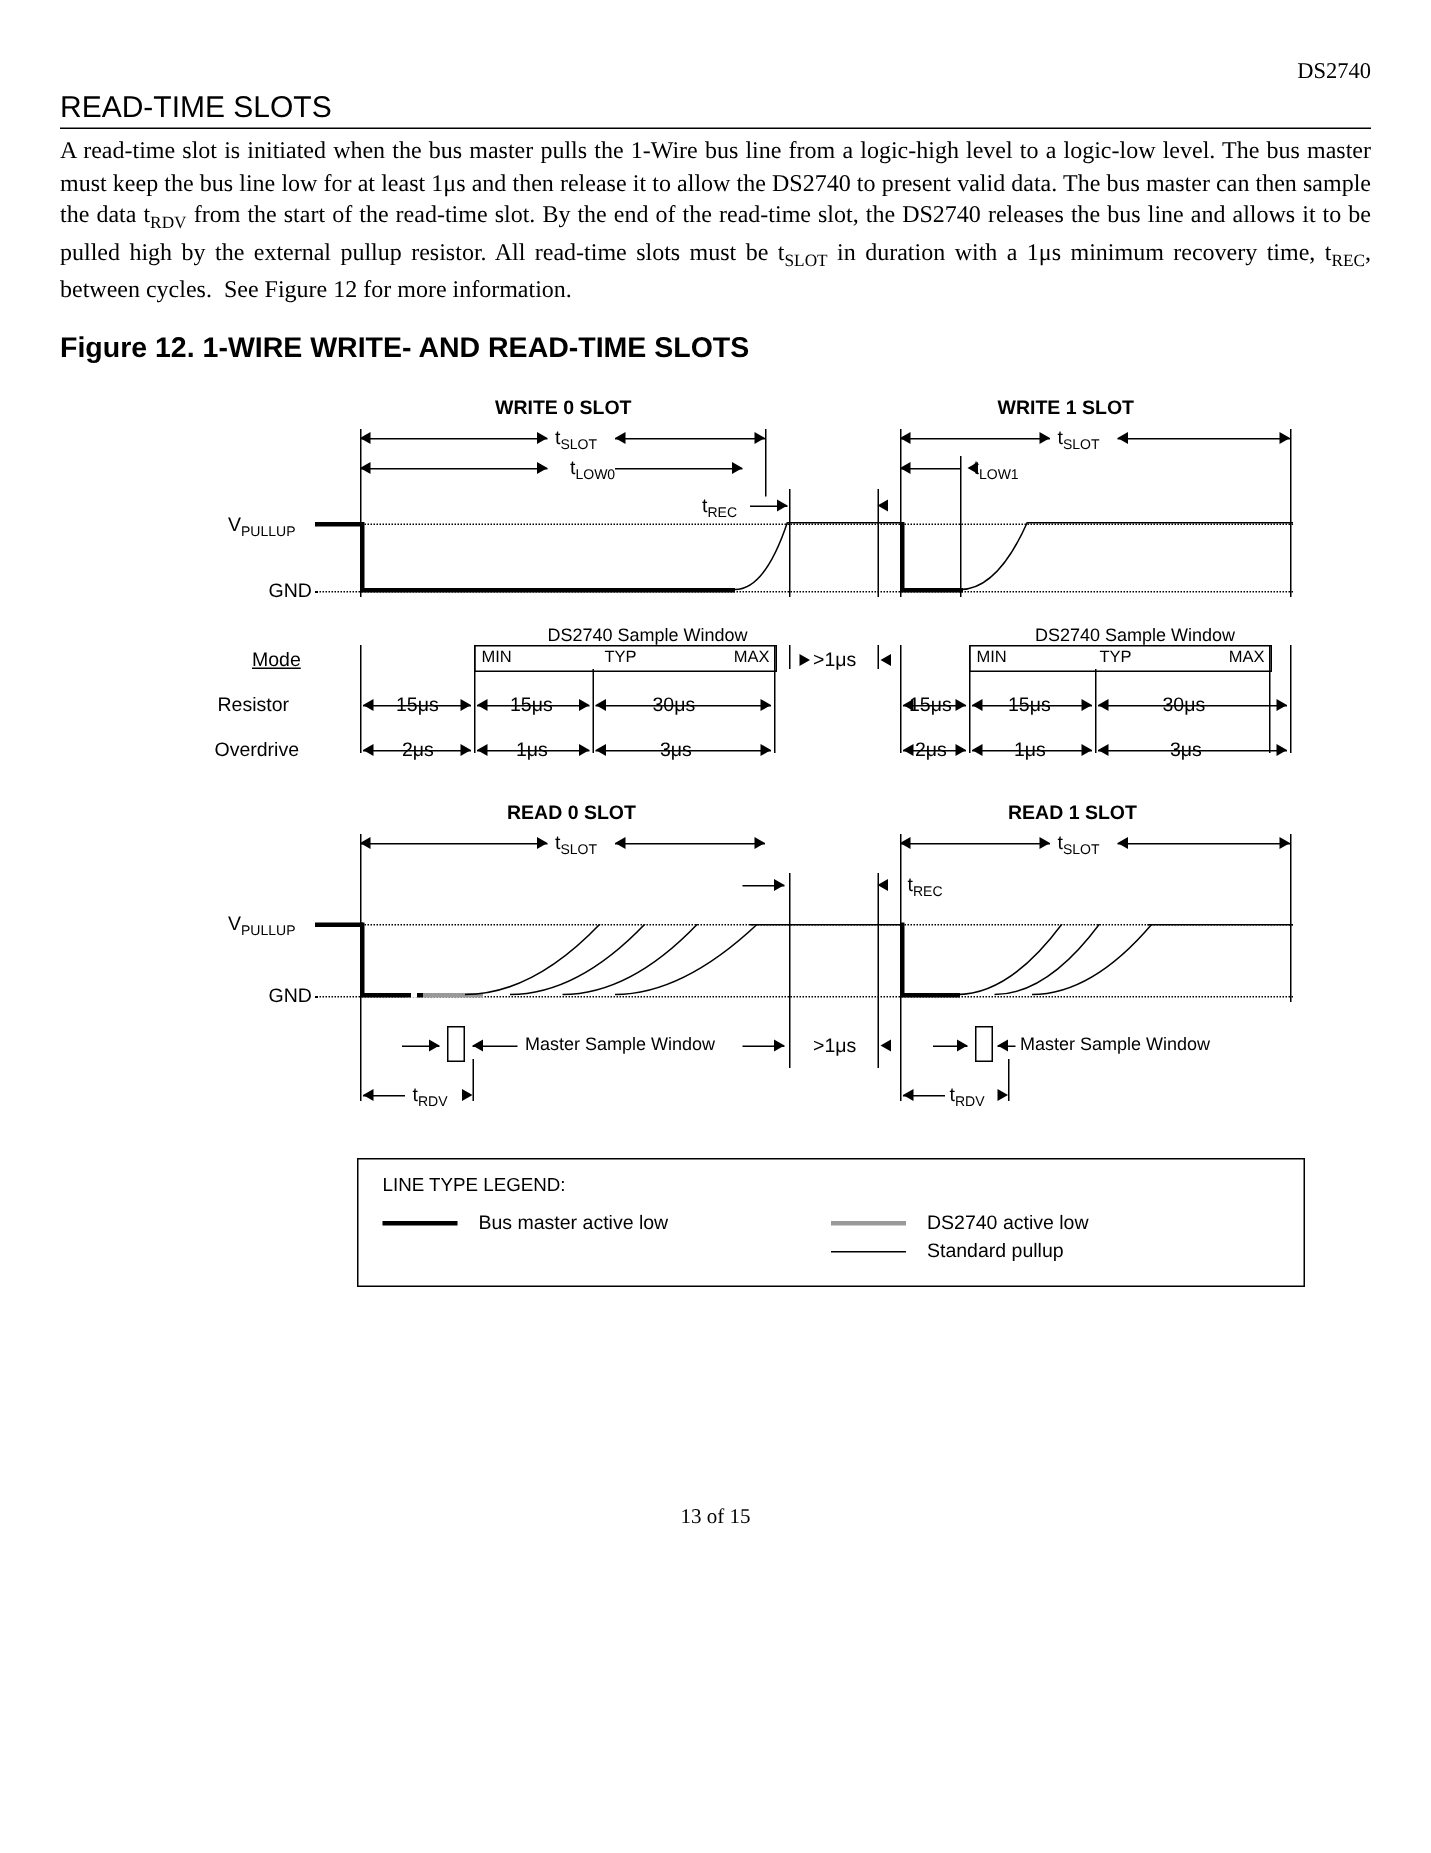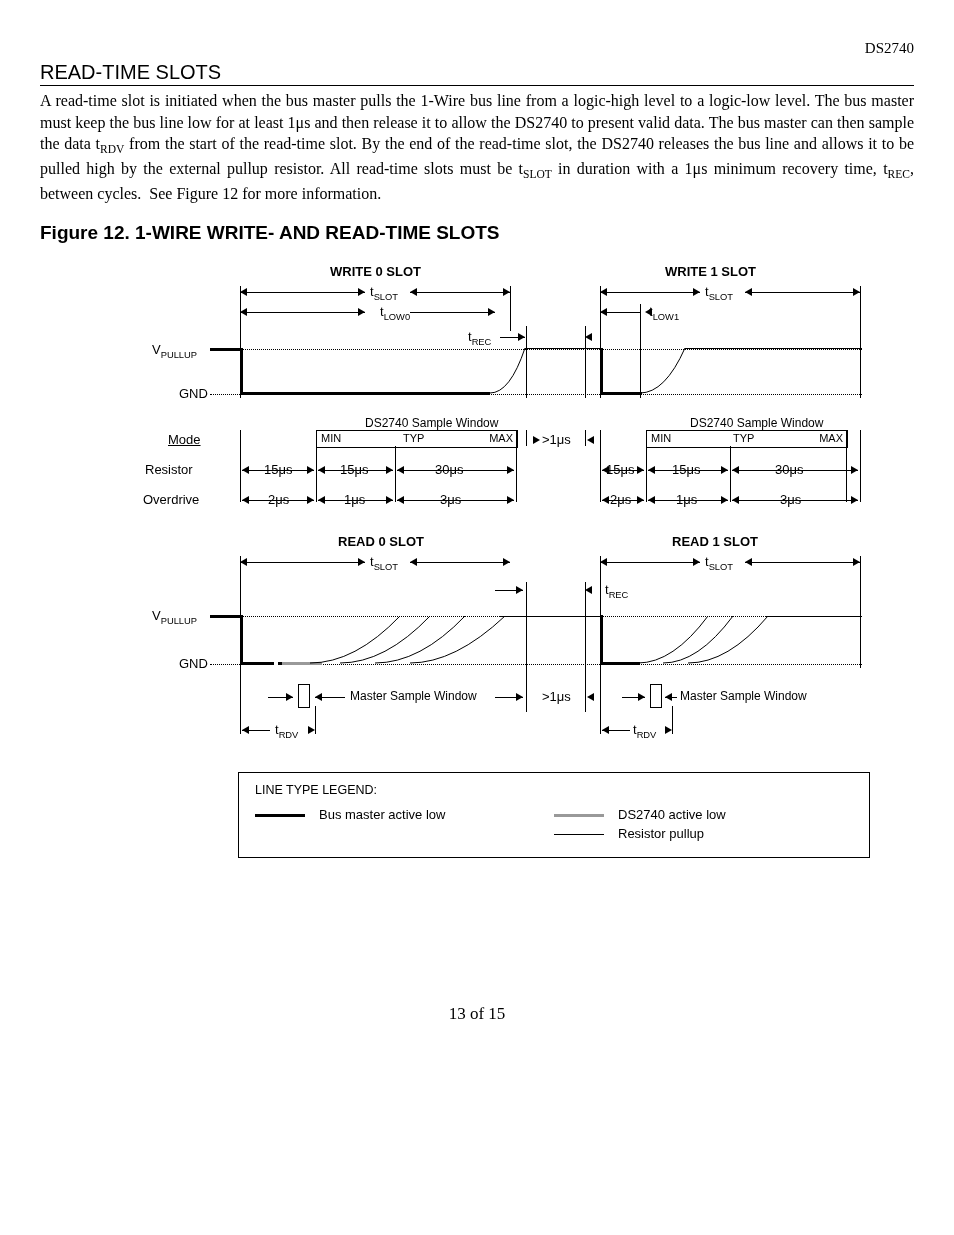--- a/index.html
+++ b/index.html
@@ -58,21 +58,21 @@
   .arrow::before, .arrow::after { content:""; position:absolute; top:-4px; width:0; height:0; border-top:4px solid transparent; border-bottom:4px solid transparent; }
   .arrow.l::before { left:0; border-right:7px solid #000; }
   .arrow.r::after  { right:0; border-left:7px solid #000; }
   .arrow .line { position:absolute; top:0; left:0; right:0; border-top:1px solid #000; }
   .tick { position:absolute; width:0; border-left:1px solid #000; }
   .box { position:absolute; border:1px solid #000; }
   .legend { position:absolute; border:1px solid #000; padding:10px 16px 12px 16px; width:598px; }
   .legend-row { display:flex; align-items:flex-start; margin:4px 0; }
   .legend-sw { display:inline-block; width:50px; height:0; margin:7px 14px 0 0; flex:0 0 50px; }
   .legend-txt { display:inline-block; width:210px; font-size:13px; }
-  .page-num { text-align:center; font-size:17px; margin-top:40px; }
+  .page-num { text-align:center; font-size:14px; margin-top:40px; }
   .sample-box { position:absolute; border:1px solid #000; background:#fff; }
 </style>
 </head>
 <body>
 
 <div class="header-right">DS2740</div>
 
 <h2 class="section">READ-TIME SLOTS</h2>
 
 <p class="body">
@@ -342,21 +342,21 @@
           <span class="legend-txt">Bus master active low</span>
         </div>
       </div>
       <div style="flex:1;">
         <div class="legend-row">
           <span class="legend-sw" style="border-top:3px solid #999;"></span>
           <span class="legend-txt">DS2740 active low</span>
         </div>
         <div class="legend-row">
           <span class="legend-sw" style="border-top:1px solid #000; margin-top:8px;"></span>
-          <span class="legend-txt">Resistor pullup</span>
+          <span class="legend-txt">Standard pullup</span>
         </div>
       </div>
     </div>
   </div>
 
 </div>
 
 <div class="page-num">13 of 15</div>
 
 </body></html>

